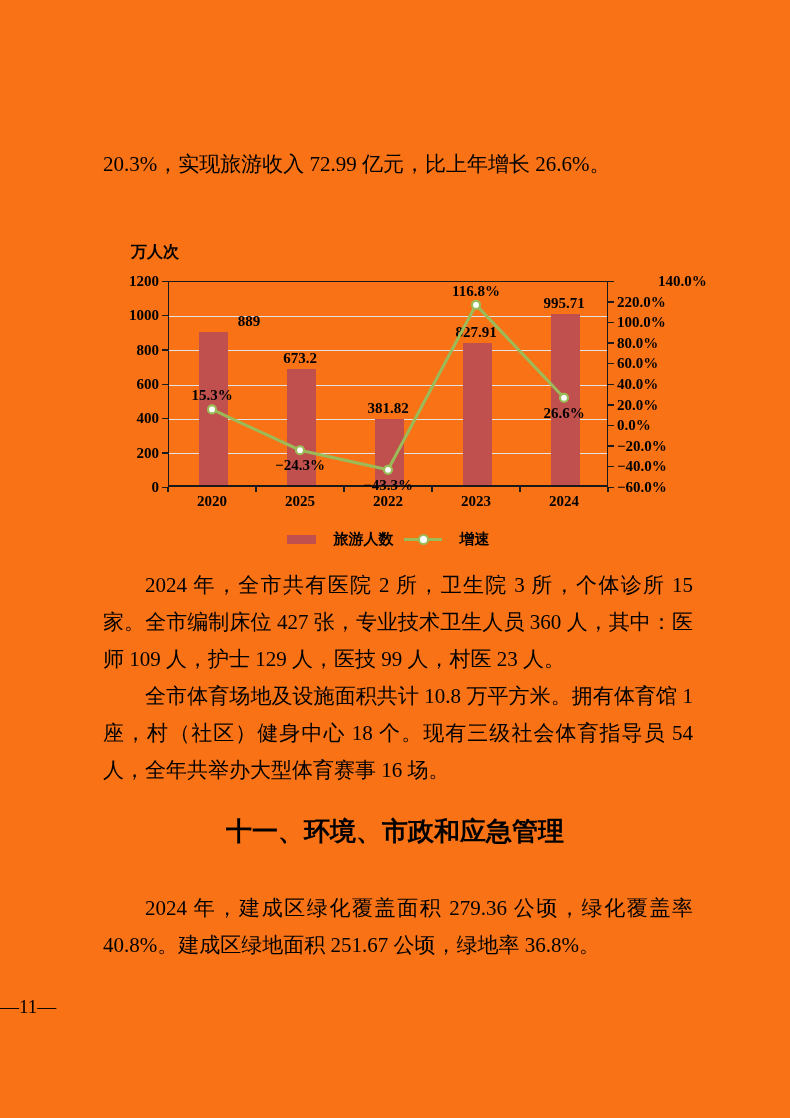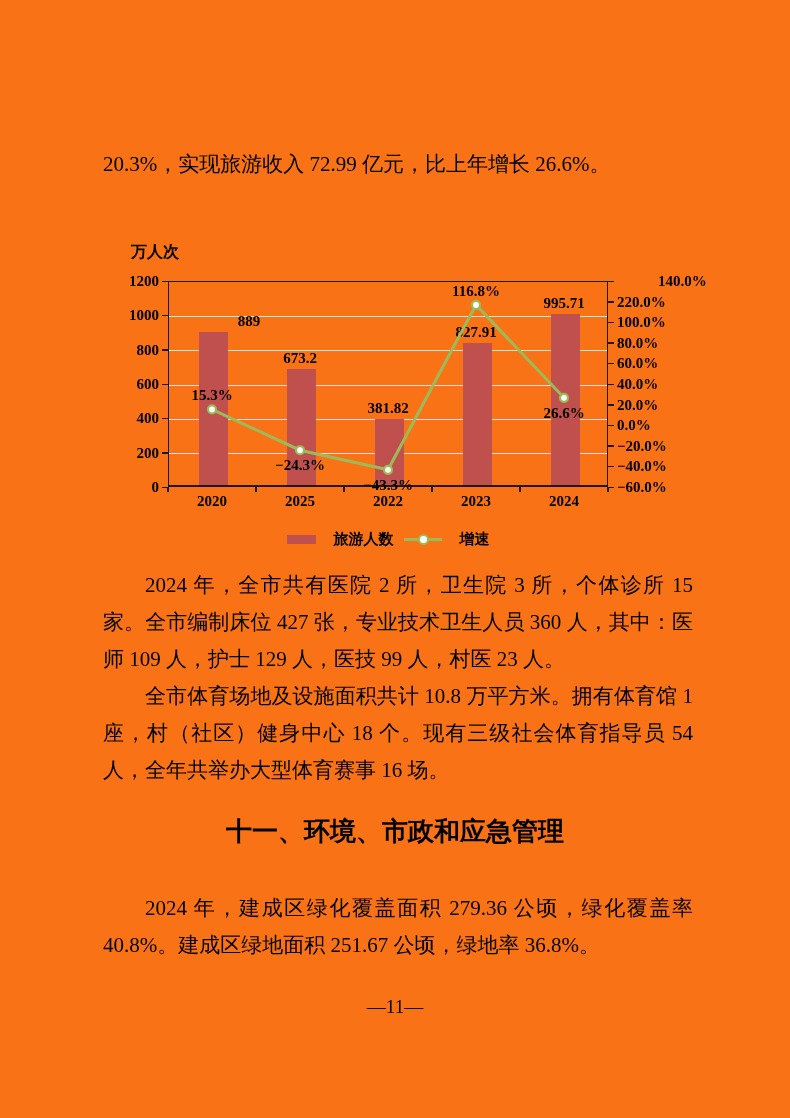--- a/index.html
+++ b/index.html
@@ -74,21 +74,21 @@
   .para-health{top:567px;}
   .para-sports{top:678px;}
   .section-heading{
     position:absolute;left:0;top:814px;width:790px;margin:0;
     text-align:center;font-size:26px;font-weight:bold;
     font-family:"Liberation Sans","DejaVu Sans",sans-serif;
   }
   .para-env{top:890px;}
   .page-number{
     position:absolute;left:0;top:996px;width:790px;
-    text-align:center;font-size:19px;
+    text-align:left;font-size:19px;
   }
 </style>
 </head>
 <body>
 
 <div class="page">
 
   <p class="intro">20.3%，实现旅游收入 72.99 亿元，比上年增长 26.6%。</p>
 
 

